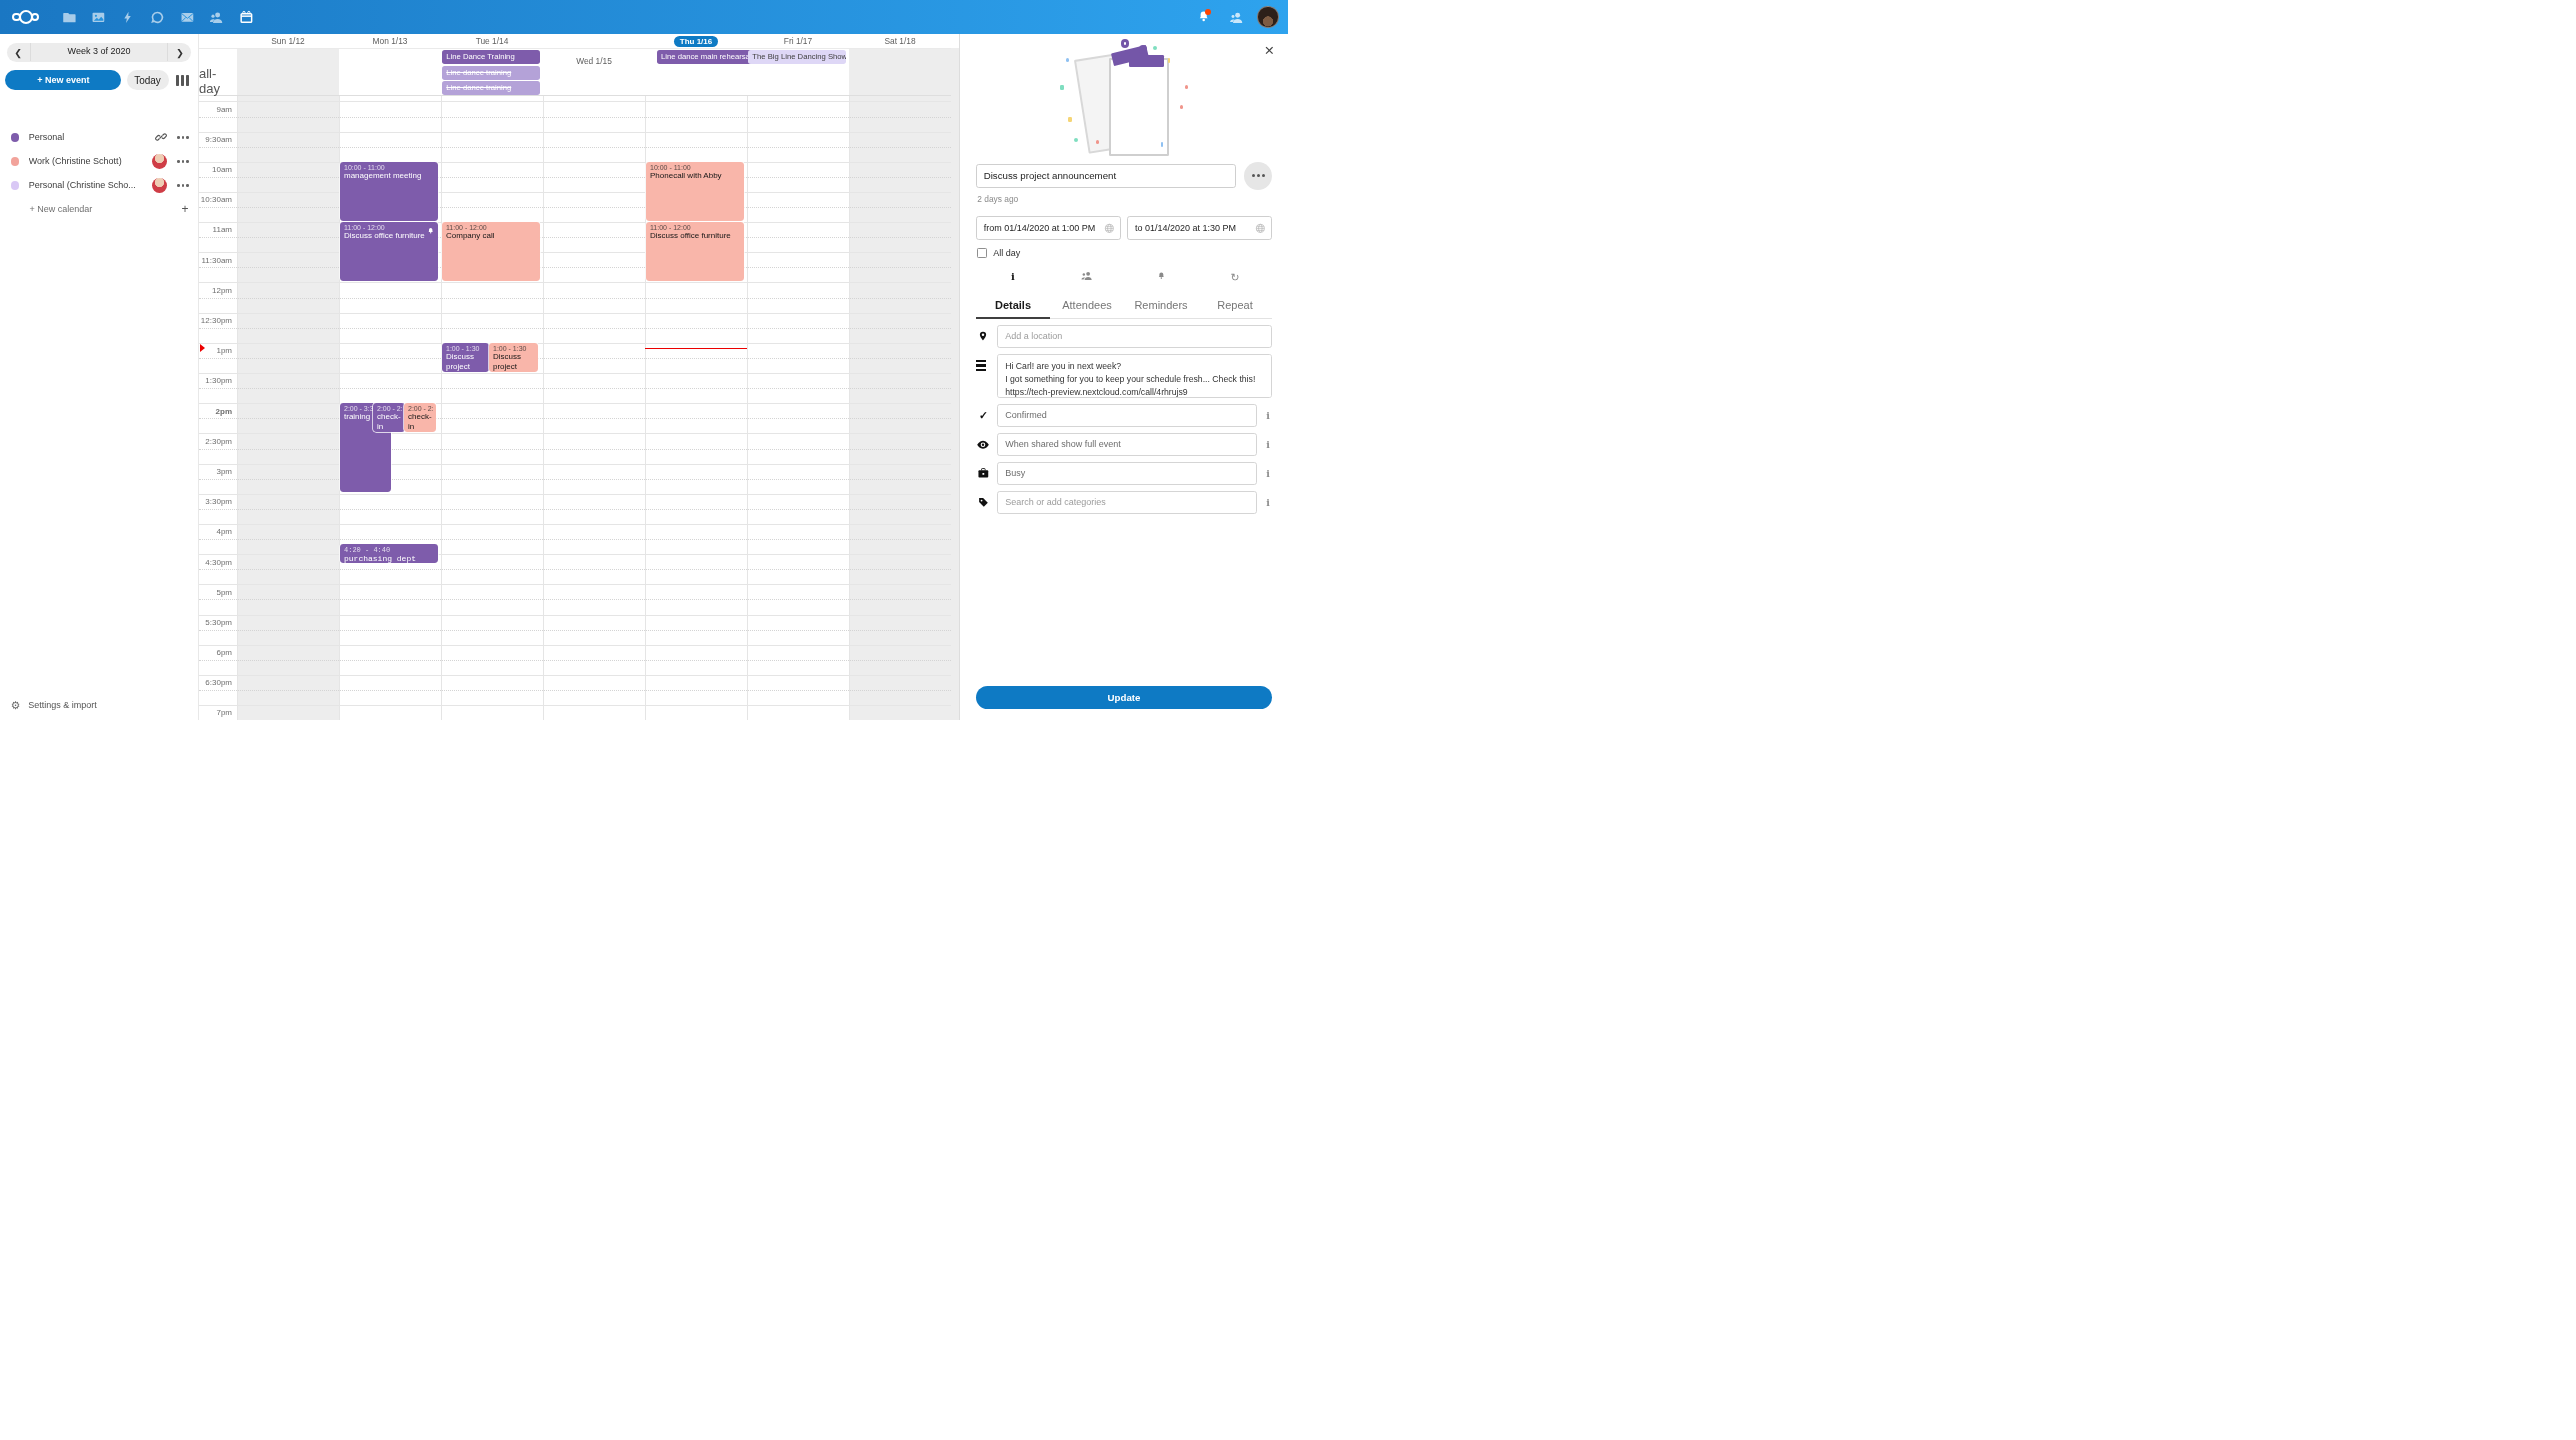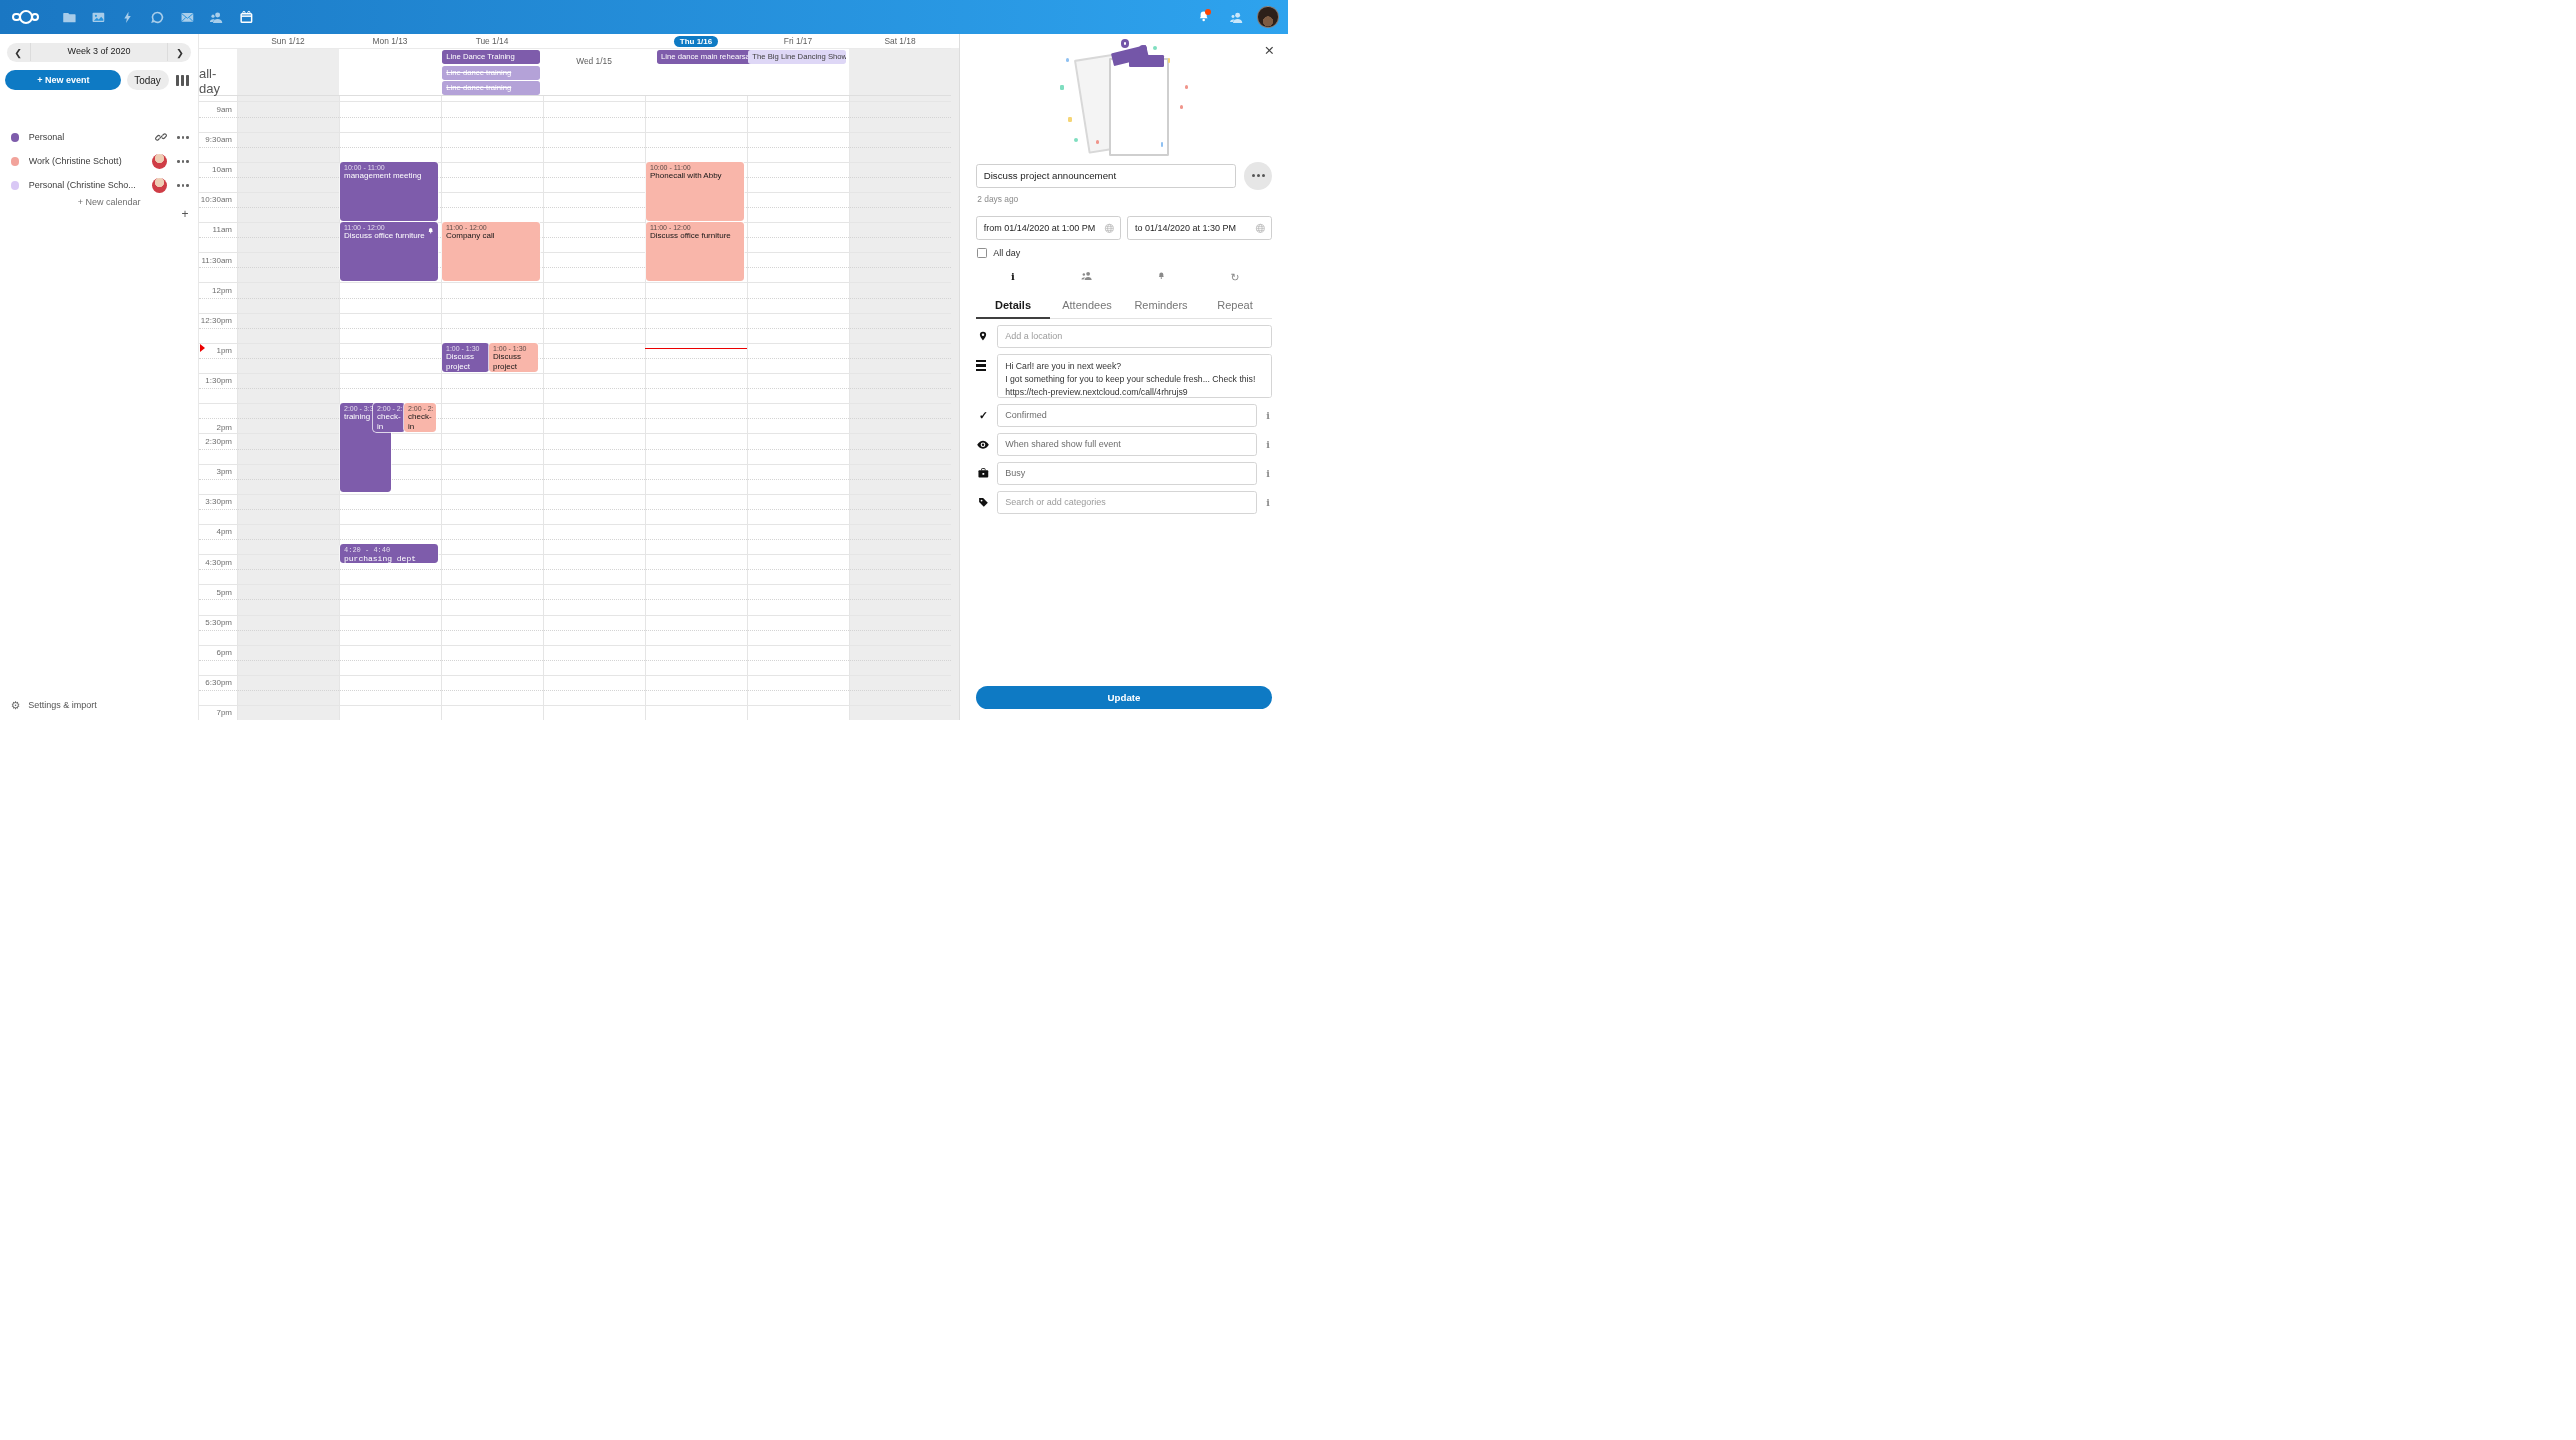--- a/index.html
+++ b/index.html
@@ -41,21 +41,21 @@
   .viewbtn i { width:3px; height:10.7px; background:#565656; border-radius:0.7px; }
   .callist { margin-top:35px; }
   .calrow { height:24px; display:flex; align-items:center; padding:0 8px 0 10.7px; cursor:pointer; }
   .caldot { width:8.7px; height:8.7px; border-radius:50%; margin-right:9.4px; flex:none; }
   .calname { font-size:9px; color:#3c3c3c; white-space:nowrap; overflow:hidden; flex:1; }
   .calrow .trail { display:flex; align-items:center; gap:9.4px; }
   .mini-avatar { width:14.8px; height:14.8px; border-radius:50%;
     background:radial-gradient(circle at 50% 30%, #eecdb4 0 34%, #cf3d46 38% 100%); }
   .dots3 { display:flex; gap:1.7px; cursor:pointer; padding:2.7px 1.3px;}
   .dots3 i { width:2.7px; height:2.7px; background:#666; border-radius:50%; }
-  .newcalrow { height:24px; display:flex; align-items:center; padding:0 9.4px 0 29.5px; color:#707070; font-size:9px; cursor:pointer;flex-direction:column; }
+  .newcalrow { height:24px; display:flex; align-items:center; padding:0 9.4px 0 29.5px; color:#707070; font-size:9px; cursor:pointer; }
   .newcalrow .plus { margin-left:auto; font-size:12px; color:#555; }
   .settingsrow { margin-top:auto; height:29.5px; display:flex; align-items:center; gap:8px;
     padding:0 10.7px; color:#555; font-size:9px; cursor:pointer; }
   .gear { font-size:10.7px; color:#6b6b6b; }
 
   
   .cal-area { position:absolute; top:34px; left:199px; width:760px; bottom:0; background:#fff; }
   .head-row { position:absolute; top:0; left:0; right:0; height:14px; }
   .dayhead { position:absolute; top:0; width:102px; text-align:center; font-size:8.4px; color:#5e5e5e; line-height:14px; cursor:pointer; }
   .dayhead .pill { background:#0e7ac4; color:#fff; border-radius:7.4px; padding:1.3px 6px; font-weight:bold; font-size:8px; }
@@ -346,21 +346,21 @@
       <div class="tlabel" style="top: 8.7px;">9am</div>
       <div class="tlabel" style="top: 39px;">9:30am</div>
       <div class="tlabel" style="top: 69px;">10am</div>
       <div class="tlabel" style="top: 99px;">10:30am</div>
       <div class="tlabel" style="top: 129px;">11am</div>
       <div class="tlabel" style="top: 160px;">11:30am</div>
       <div class="tlabel" style="top: 190px;">12pm</div>
       <div class="tlabel" style="top: 220px;">12:30pm</div>
       <div class="tlabel" style="top: 250px;">1pm</div>
       <div class="tlabel" style="top: 280px;">1:30pm</div>
-      <div class="tlabel" style="top: 327px;">2pm</div>
+      <div class="tlabel" style="top: 311px; font-weight: bold;">2pm</div>
       <div class="tlabel" style="top: 341px;">2:30pm</div>
       <div class="tlabel" style="top: 371px;">3pm</div>
       <div class="tlabel" style="top: 401px;">3:30pm</div>
       <div class="tlabel" style="top: 431px;">4pm</div>
       <div class="tlabel" style="top: 462px;">4:30pm</div>
       <div class="tlabel" style="top: 492px;">5pm</div>
       <div class="tlabel" style="top: 522px;">5:30pm</div>
       <div class="tlabel" style="top: 552px;">6pm</div>
       <div class="tlabel" style="top: 582px;">6:30pm</div>
       <div class="tlabel" style="top: 612px;">7pm</div>

